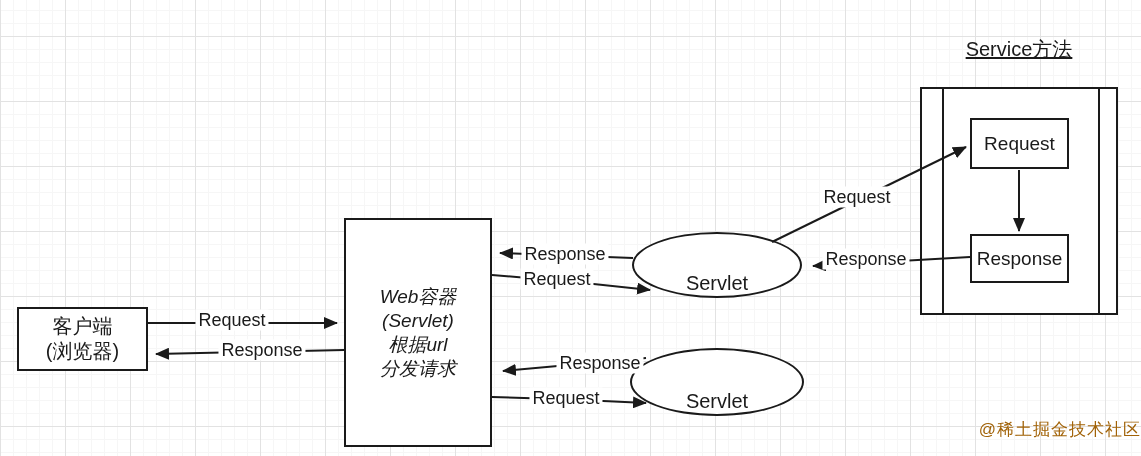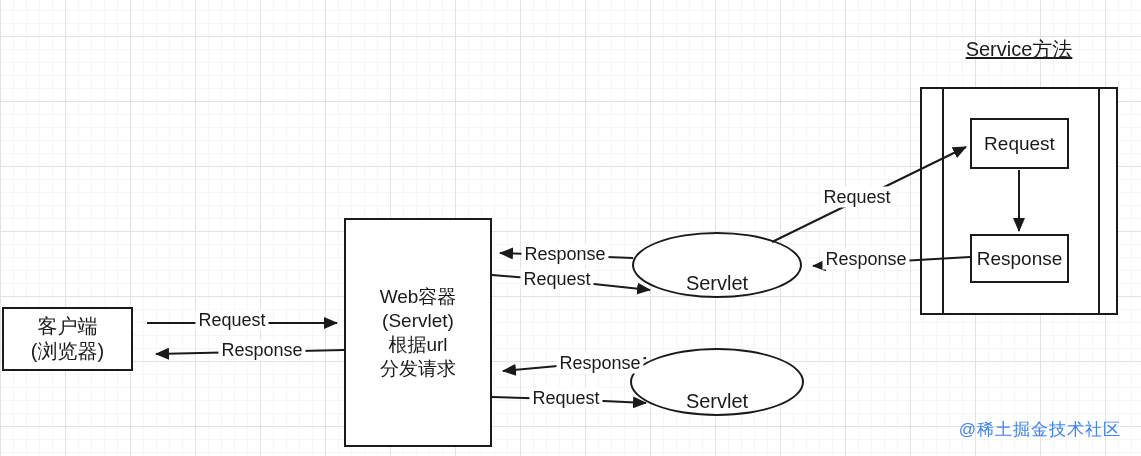--- a/index.html
+++ b/index.html
@@ -24,21 +24,21 @@
     background: #ffffff;
     border: 2px solid #1a1a1a;
     display: flex;
     align-items: center;
     justify-content: center;
     text-align: center;
     z-index: 1;
   }
   .ellipse { border-radius: 50%; align-items: flex-end; }
   .node .txt { font-size: 20px; line-height: 25px; }
-  .web-lines { font-size: 19px; line-height: 24px; }
+  .web-lines { font-size: 19px; line-height: 24px; font-style: italic; }
   .frame-bar {
     position: absolute; top: 0; bottom: 0; width: 2px;
     background: #1a1a1a;
   }
   .frame-title {
     position: absolute; left: 920px; top: 36px; width: 198px;
     text-align: center; font-size: 20px; z-index: 1; text-decoration: underline;
   }
   svg.arrows {
     position: absolute; left: 0; top: 0; z-index: 2;
@@ -47,28 +47,28 @@
   svg.arrows path { stroke: #1a1a1a; stroke-width: 2; fill: none; }
   .edge-label {
     position: absolute; z-index: 3;
     transform: translate(-50%, -50%);
     background: #ffffff;
     padding: 0 3px;
     font-size: 18px;
     white-space: nowrap;
   }
   .watermark {
-    position: absolute; right: 20px; top: 418px; z-index: 1;
-    font-size: 17px; color: #3b82f6; letter-spacing: 1px;
+    position: absolute; right: 0; top: 418px; z-index: 1;
+    font-size: 17px; color: #a16207; letter-spacing: 1px;
   }
 </style>
 </head>
 <body>
 
-<div class="node" style="left:2px;top:307px;width:131px;height:64px;">
+<div class="node" style="left:17px;top:307px;width:131px;height:64px;">
   <div class="txt">
     <div>客户端</div>
     <div>(浏览器)</div>
   </div>
 </div>
 
 <div class="node" style="left:344px;top:218px;width:148px;height:229px;">
   <div class="web-lines">
     <div>Web容器</div>
     <div>(Servlet)</div>

